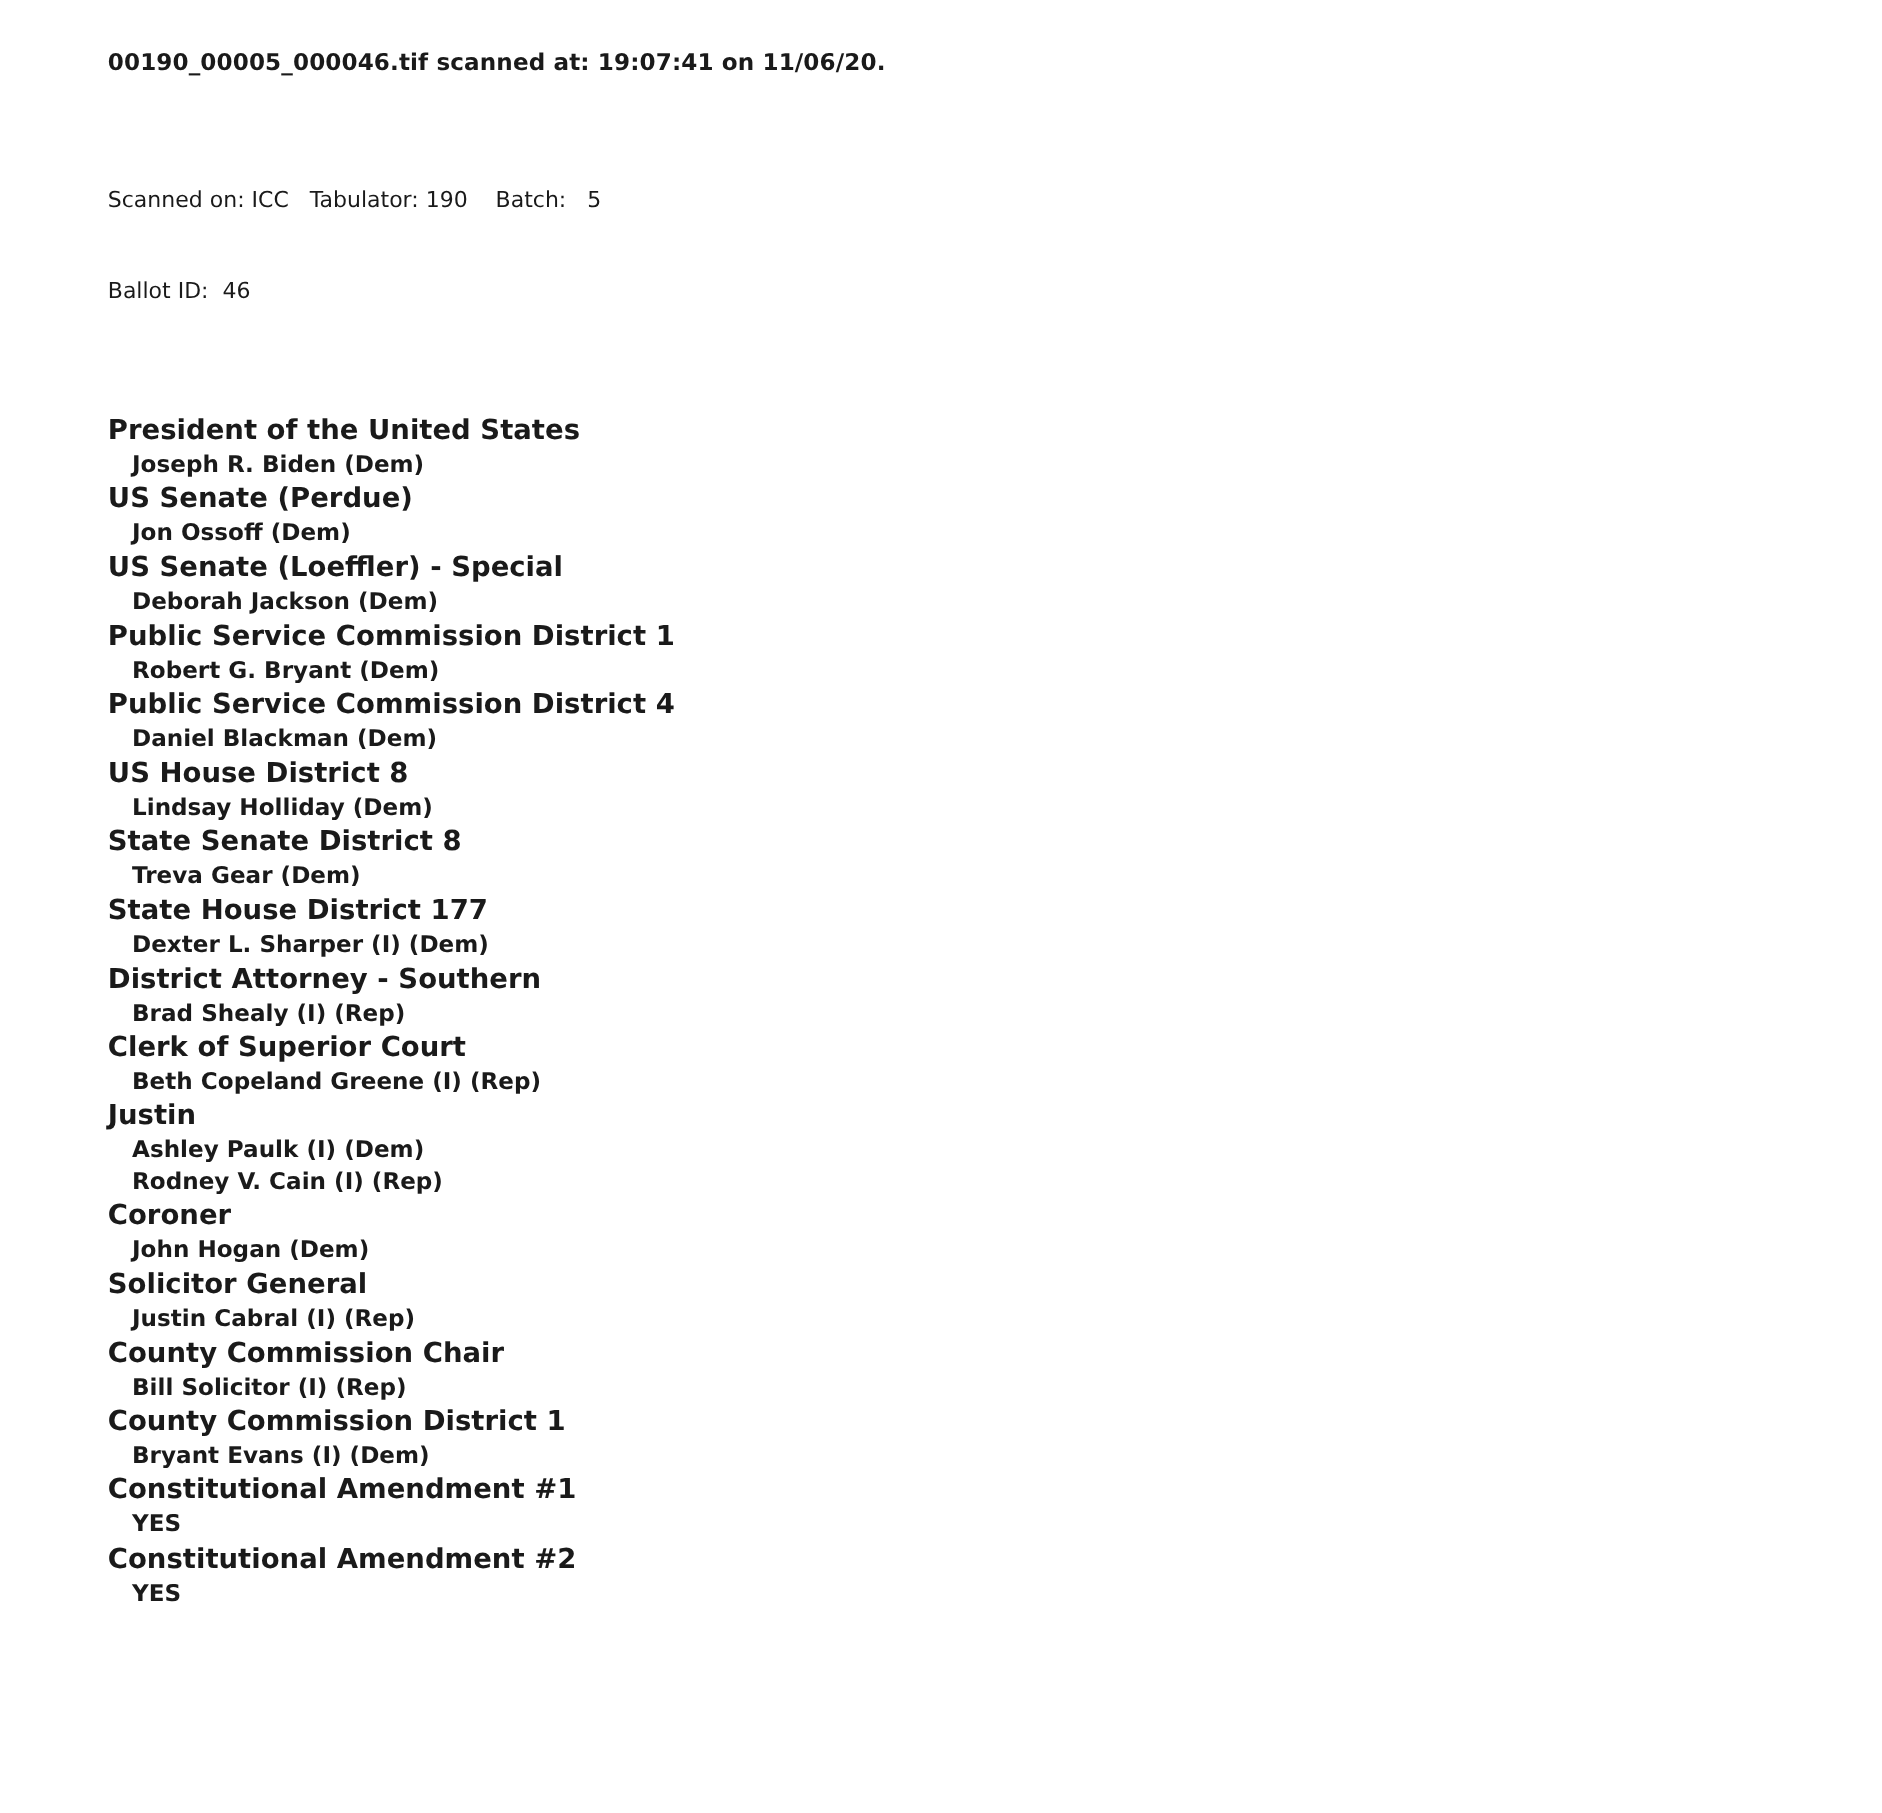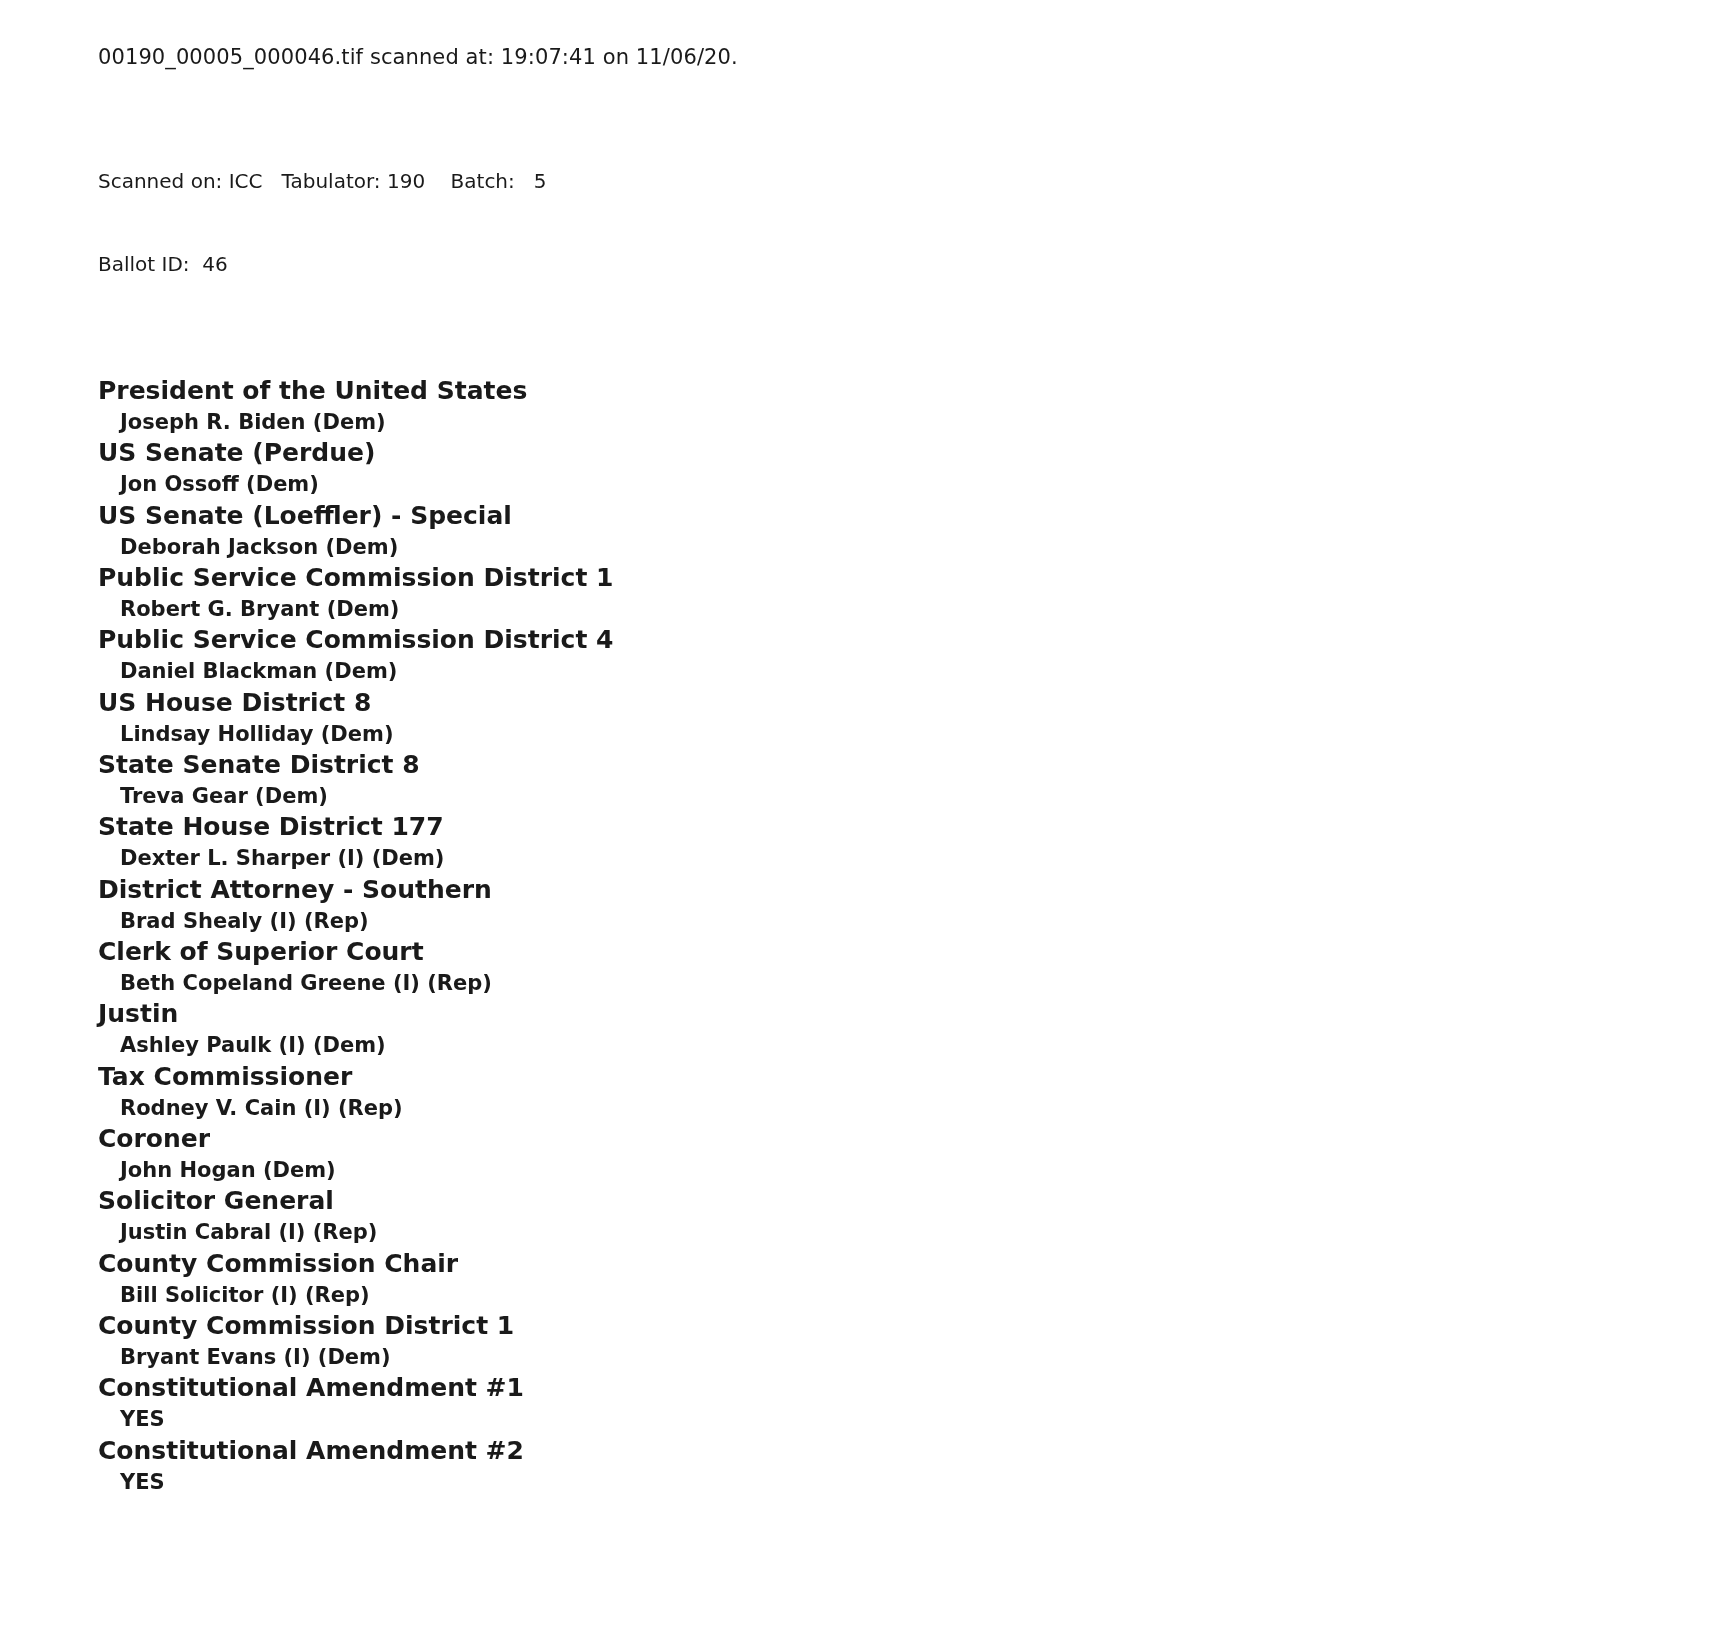--- a/index.html
+++ b/index.html
@@ -16,21 +16,21 @@
   }
   .page {
     position: relative;
     width: 1711px;
     height: 1648px;
     box-sizing: border-box;
     padding: 44px 0 0 98px;
   }
   .scan-header {
     font-size: 21px;
-    font-weight: normal;
+    font-weight: bold;
     letter-spacing: 0.1px;
     line-height: 1.3;
     margin: 0 0 0 0;
     white-space: pre;
   }
   .meta-block {
     margin-top: 42px;
     font-size: 20px;
     line-height: 1.38;
     white-space: pre;
@@ -120,21 +120,20 @@
       <div class="contest-title">Clerk of Superior Court</div>
       <div class="contest-choice">Beth Copeland Greene (I) (Rep)</div>
     </div>
 
     <div class="contest">
       <div class="contest-title">Justin</div>
       <div class="contest-choice">Ashley Paulk (I) (Dem)</div>
     </div>
 
     <div class="contest">
-      <div class="contest-title">Tax Commissioner</div>
       <div class="contest-choice">Rodney V. Cain (I) (Rep)</div>
     </div>
 
     <div class="contest">
       <div class="contest-title">Coroner</div>
       <div class="contest-choice">John Hogan (Dem)</div>
     </div>
 
     <div class="contest">
       <div class="contest-title">Solicitor General</div>

